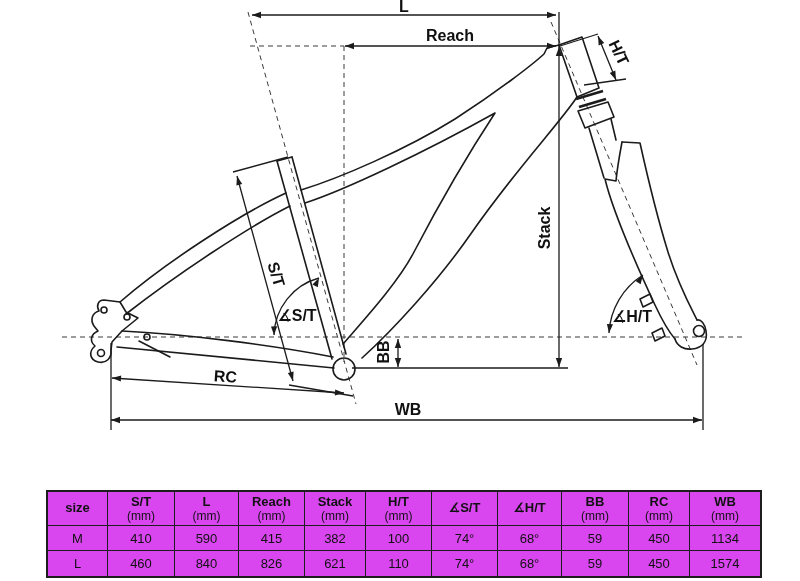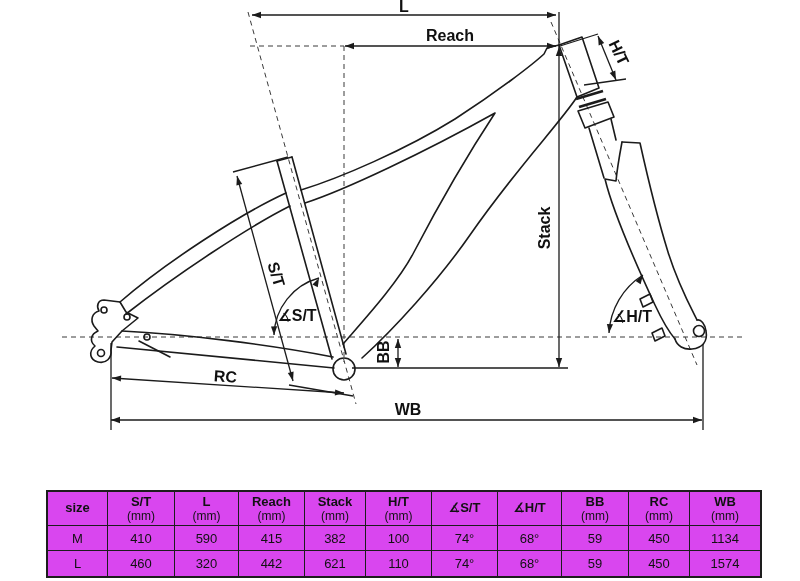--- a/index.html
+++ b/index.html
@@ -205,22 +205,22 @@
     <div class="cell dcell">382</div>
     <div class="cell dcell">100</div>
     <div class="cell dcell">74°</div>
     <div class="cell dcell">68°</div>
     <div class="cell dcell">59</div>
     <div class="cell dcell">450</div>
     <div class="cell dcell lastcol">1134</div>
 
     <div class="cell dcell lastrow">L</div>
     <div class="cell dcell lastrow">460</div>
-    <div class="cell dcell lastrow">320</div>
-    <div class="cell dcell lastrow">442</div>
+    <div class="cell dcell lastrow">840</div>
+    <div class="cell dcell lastrow">826</div>
     <div class="cell dcell lastrow">621</div>
     <div class="cell dcell lastrow">110</div>
     <div class="cell dcell lastrow">74°</div>
     <div class="cell dcell lastrow">68°</div>
     <div class="cell dcell lastrow">59</div>
     <div class="cell dcell lastrow">450</div>
     <div class="cell dcell lastrow lastcol">1574</div>
   </div>
 
 </div>

